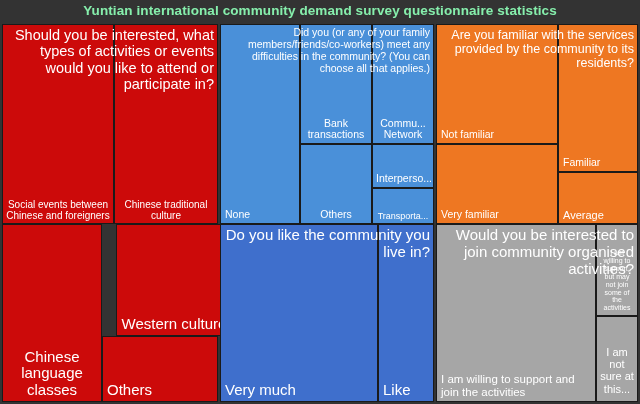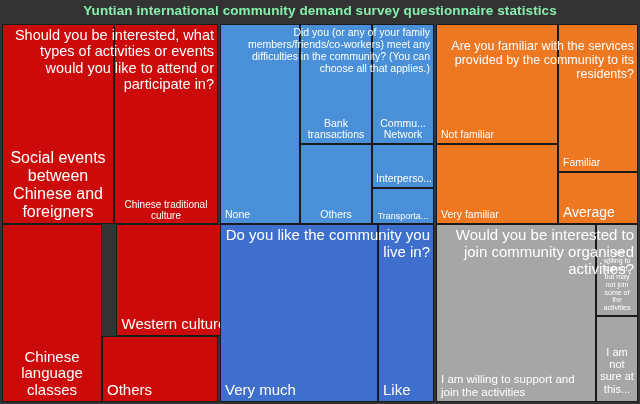--- a/index.html
+++ b/index.html
@@ -84,21 +84,21 @@
 </head>
 <body>
 
 <div id="app">
 
   <div id="chart-title">Yuntian international community demand survey questionnaire statistics</div>
 
   <div id="plot">
 
     <div class="cell" style="left:2px; top:2px; width:112px; height:200px; background:#cc0a0a;">
-      <div class="cell-label lbl-bc" style="font-size:16px;margin-top:20px;">Social events between Chinese and foreigners</div>
+      <div class="cell-label lbl-bc" style="font-size:10px;margin-top:20px;">Social events between Chinese and foreigners</div>
     </div>
     <div class="cell" style="left:114px; top:2px; width:104px; height:200px; background:#cc0a0a;">
       <div class="cell-label lbl-bc" style="font-size:10px;">Chinese traditional culture</div>
     </div>
     <div class="cell" style="left:2px; top:202px; width:100px; height:178px; background:#cc0a0a;">
       <div class="cell-label lbl-bc" style="font-size:15px;">Chinese language classes</div>
     </div>
     <div class="cell" style="left:116px; top:202px; width:116px; height:112px; background:#cc0a0a;">
       <div class="cell-label lbl-bc" style="font-size:15px;">Western culture</div>
     </div>
@@ -144,23 +144,23 @@
     <div class="cell" style="left:436px; top:2px; width:122px; height:120px; background:#ee7722;">
       <div class="cell-label lbl-bl" style="font-size:10.5px;">Not familiar</div>
     </div>
     <div class="cell" style="left:436px; top:122px; width:122px; height:80px; background:#ee7722;">
       <div class="cell-label lbl-bl" style="font-size:10.5px;">Very familiar</div>
     </div>
     <div class="cell" style="left:558px; top:2px; width:80px; height:148px; background:#ee7722;">
       <div class="cell-label lbl-bl" style="font-size:10.5px;">Familiar</div>
     </div>
     <div class="cell" style="left:558px; top:150px; width:80px; height:52px; background:#ee7722;">
-      <div class="cell-label lbl-bl" style="font-size:14px;margin-top:16px;">Average</div>
+      <div class="cell-label lbl-bl" style="font-size:11px;margin-top:16px;">Average</div>
     </div>
-    <div class="group" style="left:436px; top:14px; width:202px; height:120px;">
+    <div class="group" style="left:436px; top:3px; width:202px; height:120px;">
       <div class="group-title" style="font-size:12.5px;">Are you familiar with the services provided by the community to its residents?</div>
     </div>
 
     <div class="cell" style="left:436px; top:202px; width:160px; height:178px; background:#a6a6a6;">
       <div class="cell-label lbl-bl" style="font-size:11.5px;">I am willing to support and join the activities</div>
     </div>
     <div class="cell" style="left:596px; top:202px; width:42px; height:92px; background:#a6a6a6;">
       <div class="cell-label lbl-bc" style="font-size:7px; bottom:3px;">I am willing to support, but may not join some of the activities</div>
     </div>
     <div class="cell" style="left:596px; top:294px; width:42px; height:86px; background:#a6a6a6;">

